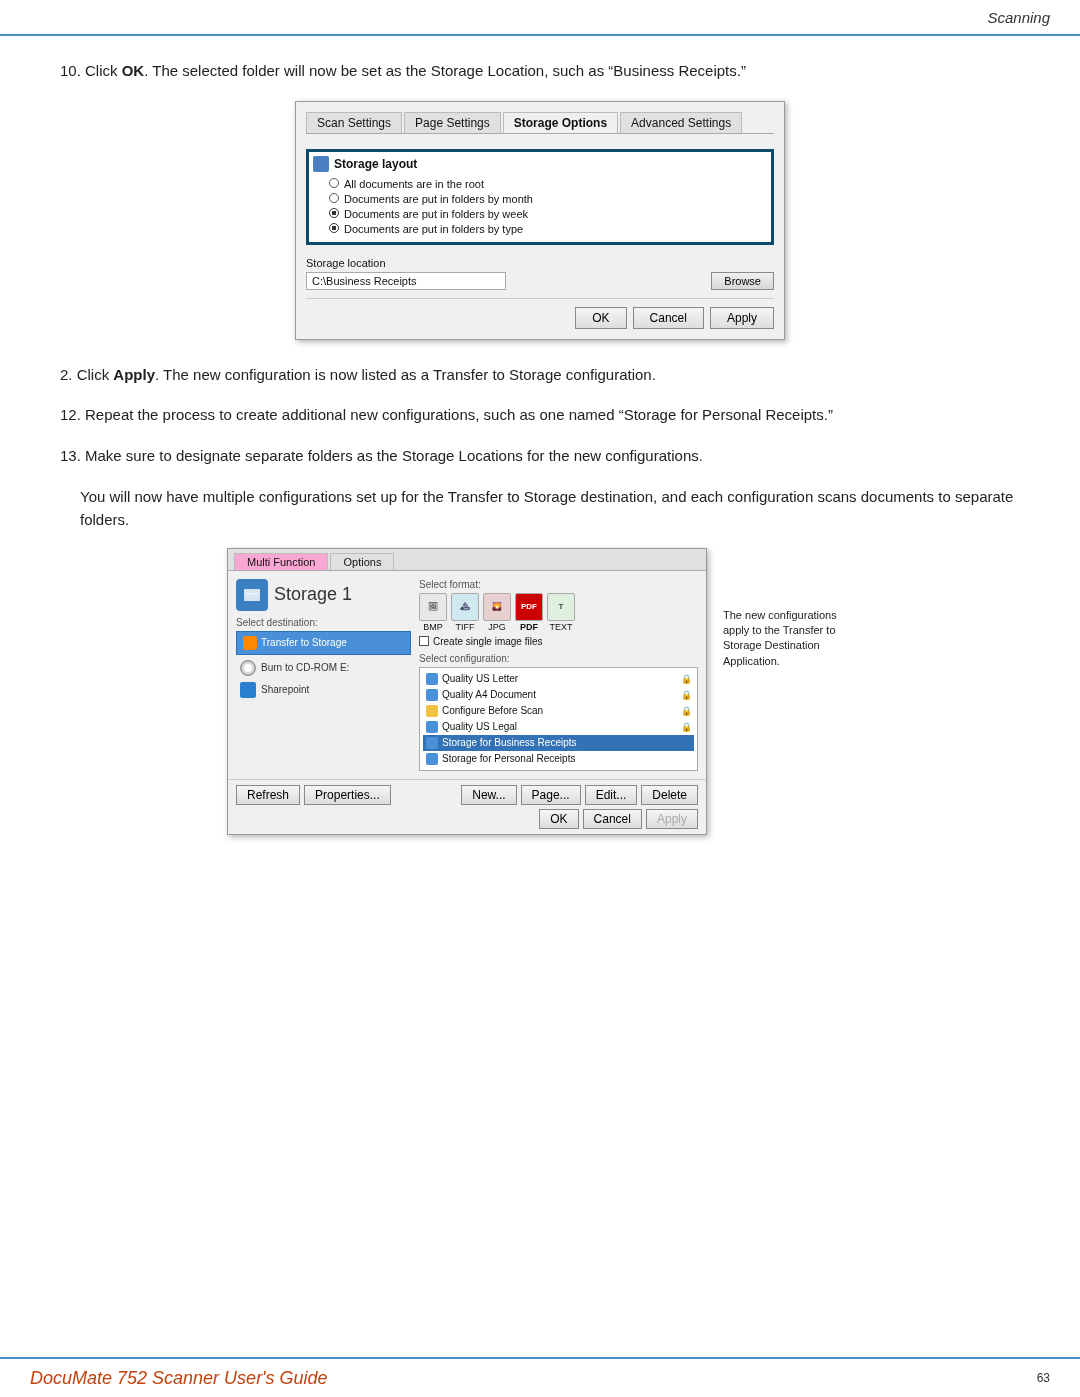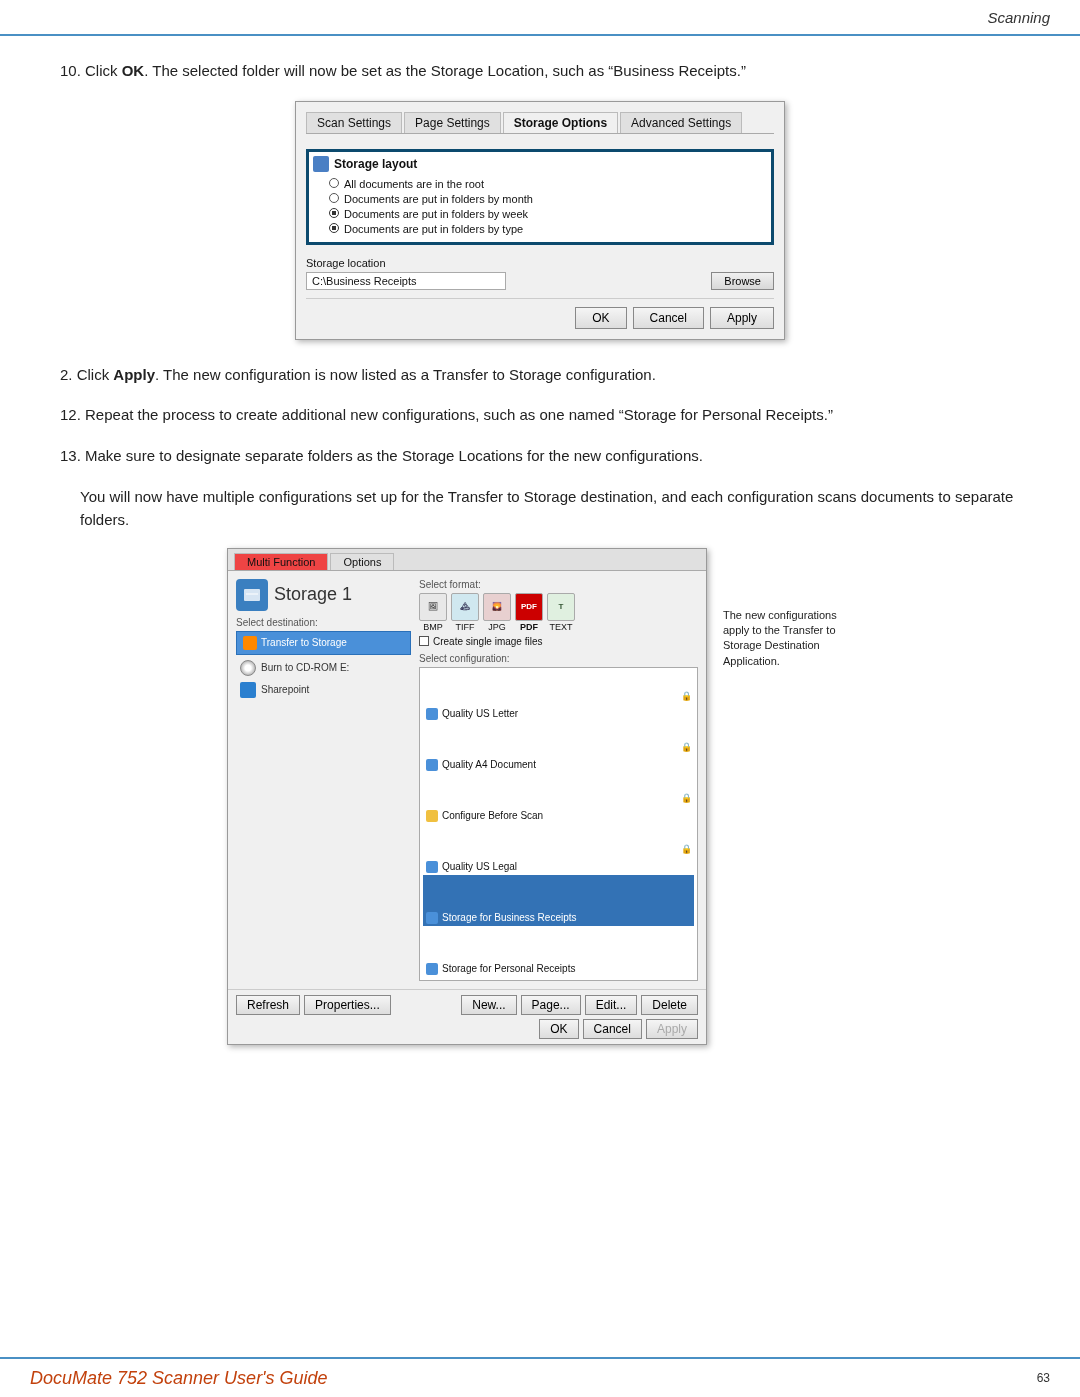--- a/index.html
+++ b/index.html
@@ -220,21 +220,21 @@
     .mf-tab {
       padding: 2px 12px;
       border: 1px solid #bbb;
       border-bottom: none;
       background: #e0e0e0;
       cursor: pointer;
       font-size: 11px;
       margin-right: 2px;
     }
     .mf-tab.active {
-      background: #ef4444;
+      background: #f9a8d4;
     }
     .mf-body {
       display: flex;
       padding: 8px;
       gap: 8px;
     }
     .mf-left {
       width: 175px;
       flex-shrink: 0;
     }
@@ -370,21 +370,20 @@
       font-size: 10px;
     }
     .mf-config-item.highlighted {
       background: #3372b5;
       color: #fff;
     }
     .mf-config-item-left {
       display: flex;
       align-items: center;
       gap: 4px;
-      margin-top: 35px;
     }
     .config-icon {
       width: 12px;
       height: 12px;
       border-radius: 2px;
       flex-shrink: 0;
     }
     .config-icon.blue { background: #4a90d9; }
     .config-icon.yellow { background: #f0c040; }
     .lock-icon {

